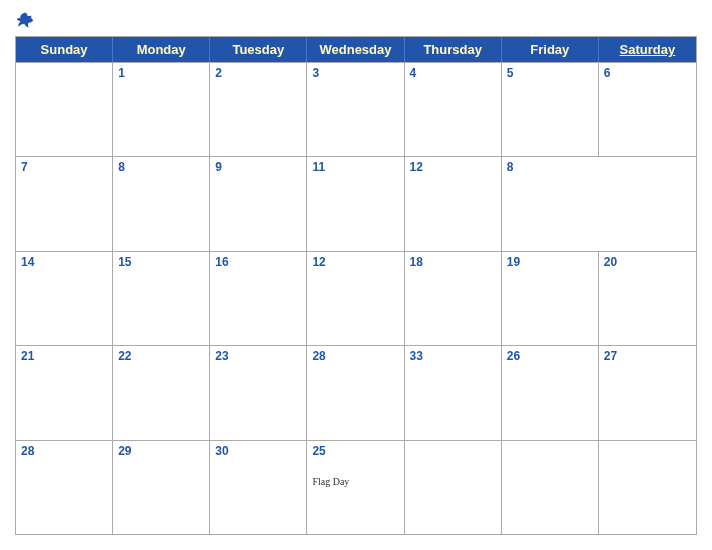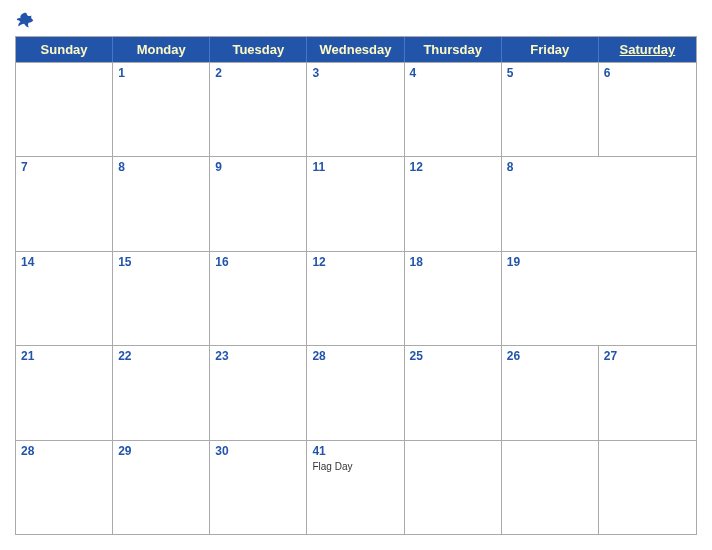--- a/index.html
+++ b/index.html
@@ -111,21 +111,22 @@
 
     .day-number {
       font-size: 12px;
       color: #2255aa;
       font-weight: bold;
     }
 
     .event-label {
       font-size: 10px;
       color: #333;
-      margin-top: 3px;
+      margin-top: 18px;
+      font-family: Liberation Serif, serif;
     }
   </style>
 </head>
 <body>
 
 <div class="header-top">
   <div class="logo">
     <svg class="logo-bird" viewBox="0 0 24 24" xmlns="http://www.w3.org/2000/svg">
       <path d="M12 3 C8 3 5 6 6 9 C4 8 2 9 2 11 C4 11 5 12 6 13 C4 14 3 16 4 18 C6 16 8 15 10 15 C11 17 13 19 15 19 C14 17 14 15 15 14 C17 14 19 13 20 11 C18 10 17 8 18 6 C16 7 14 7 13 5 C13 4 12 3 12 3Z" fill="#2255aa"></path>
     </svg>
@@ -200,56 +201,59 @@
         </div>
         <div class="day-cell">
           <div class="day-number">12</div>
         </div>
         <div class="day-cell">
           <div class="day-number">18</div>
         </div>
         <div class="day-cell">
           <div class="day-number">19</div>
         </div>
+        <div class="day-cell">
+          <div class="day-number">20</div>
+        </div>
       </div>
       <div class="week-row">
         <div class="day-cell">
           <div class="day-number">21</div>
         </div>
         <div class="day-cell">
           <div class="day-number">22</div>
         </div>
         <div class="day-cell">
           <div class="day-number">23</div>
         </div>
         <div class="day-cell">
           <div class="day-number">28</div>
         </div>
         <div class="day-cell">
+          <div class="day-number">33</div>
+        </div>
+        <div class="day-cell">
+          <div class="day-number">26</div>
+        </div>
+        <div class="day-cell">
+          <div class="day-number">27</div>
+        </div>
+      </div>
+      <div class="week-row">
+        <div class="day-cell">
+          <div class="day-number">28</div>
+        </div>
+        <div class="day-cell">
+          <div class="day-number">29</div>
+        </div>
+        <div class="day-cell">
+          <div class="day-number">30</div>
+        </div>
+        <div class="day-cell">
           <div class="day-number">25</div>
-        </div>
-        <div class="day-cell">
-          <div class="day-number">26</div>
-        </div>
-        <div class="day-cell">
-          <div class="day-number">27</div>
-        </div>
-      </div>
-      <div class="week-row">
-        <div class="day-cell">
-          <div class="day-number">28</div>
-        </div>
-        <div class="day-cell">
-          <div class="day-number">29</div>
-        </div>
-        <div class="day-cell">
-          <div class="day-number">30</div>
-        </div>
-        <div class="day-cell">
-          <div class="day-number">41</div>
           <div class="event-label">Flag Day</div>
         </div>
         <div class="day-cell empty"></div>
         <div class="day-cell empty"></div>
         <div class="day-cell empty"></div>
       </div>
     </div>
 </div>
 
 </body></html>

